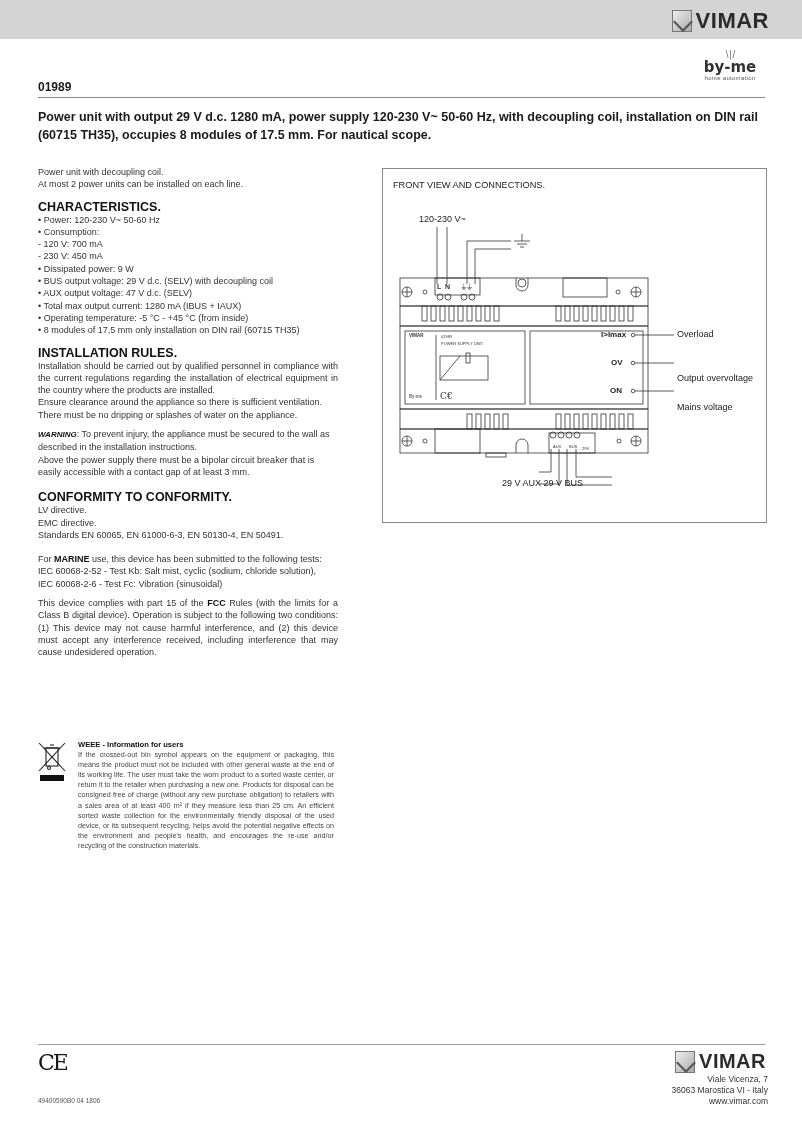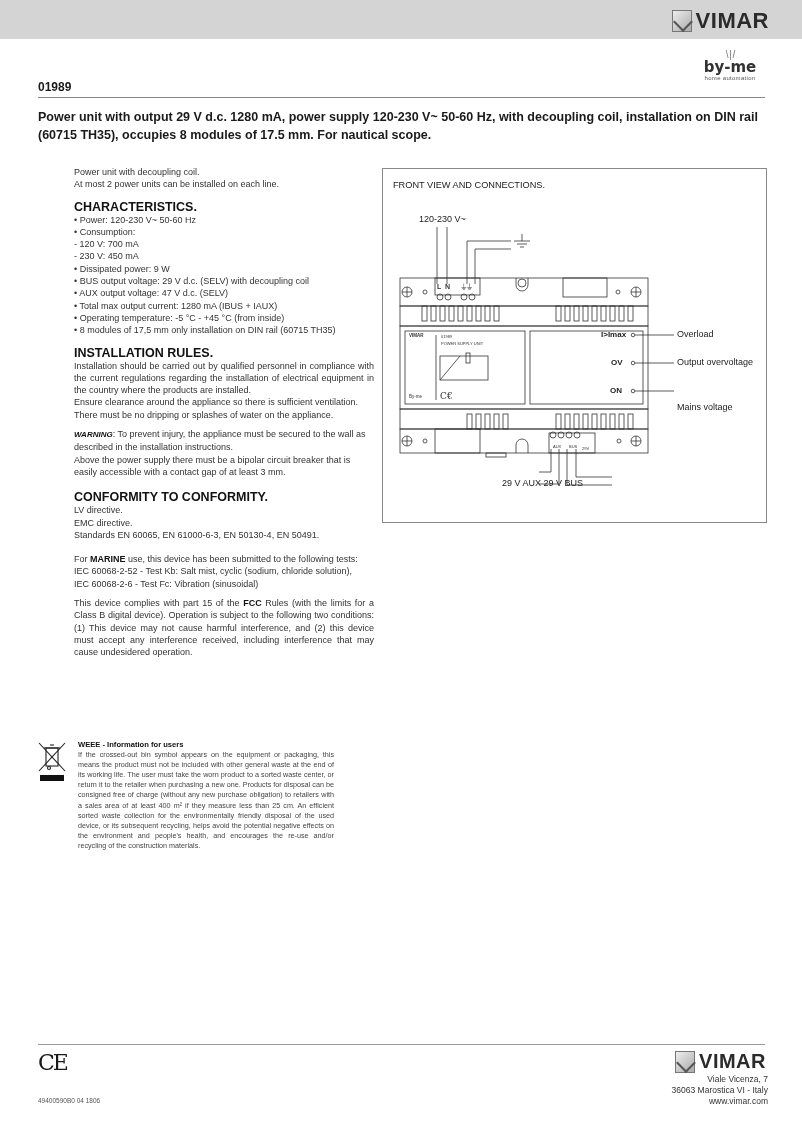--- a/index.html
+++ b/index.html
@@ -15,21 +15,21 @@
 
   .code { position: absolute; left: 38px; top: 80px; font-size: 12px; font-weight: bold; }
   .byme { position: absolute; right: 36px; top: 50px; width: 72px; text-align: center; }
   .byme .rays { font-size: 10px; color: #777; line-height: 10px; letter-spacing: -1px; }
   .byme .word { font-family: "DejaVu Sans", sans-serif; font-size: 15px; font-weight: bold; color: #333; line-height: 15px; }
   .byme .tag { font-size: 6px; color: #555; letter-spacing: 0.3px; }
   .rule-top { position: absolute; left: 38px; top: 97px; width: 727px; height: 1px; background: #888; }
 
   .subtitle { position: absolute; left: 38px; top: 108px; width: 730px; font-size: 12.5px; font-weight: bold; line-height: 18px; }
 
-  .left { position: absolute; left: 38px; top: 166px; width: 300px; font-size: 9px; line-height: 12.3px; color: #333; margin-left: 36px; }
+  .left { position: absolute; left: 38px; top: 166px; width: 300px; font-size: 9px; line-height: 12.3px; color: #333; }
   .left p { margin: 0; }
   .left h2 { font-size: 12.5px; font-weight: bold; color: #111; margin-top: 9px; line-height: 14px; }
   .just { text-align: justify; }
   .gap { height: 7px; }
   .left b { color: #111; }
 
   .weee { position: absolute; left: 38px; top: 740px; width: 296px; }
   .weee .icon { position: absolute; left: 0; top: 2px; width: 28px; height: 42px; }
   .weee .txt { margin-left: 40px; font-size: 7.2px; line-height: 10.1px; color: #444; text-align: justify; }
   .weee .ttl { font-weight: bold; color: #111; font-size: 7.6px; }
@@ -244,21 +244,21 @@
       <text x="170" y="279" font-size="4">AUX</text>
       <text x="186" y="279" font-size="4">BUS</text>
       <text x="199" y="281" font-size="4">29V</text>
     </g>
   </svg>
 
   <div class="lbl" style="left:218px; top:161px; font-weight:bold; font-size:8px;">I&gt;Imax</div>
   <div class="lbl" style="left:228px; top:189px; font-weight:bold; font-size:8px;">OV</div>
   <div class="lbl" style="left:227px; top:217px; font-weight:bold; font-size:8px;text-align:center;">ON</div>
   <div class="lbl" style="left:294px; top:160px;">Overload</div>
-  <div class="lbl" style="left:294px; top:188px;">Output overvoltage</div>
+  <div class="lbl" style="left:294px; top:204px;">Output overvoltage</div>
   <div class="lbl" style="left:294px; top:233px;">Mains voltage</div>
   <div class="lbl" style="left:119px; top:309px;">29 V AUX 29 V BUS</div>
 </div>
 
 <div class="rule-bottom"></div>
 <div class="ce">CE</div>
 <div class="doccode">49400590B0  04  1806</div>
 <div class="logo logo-bottom">
   <span class="mark"></span>
   <span class="word">VIMAR</span>

